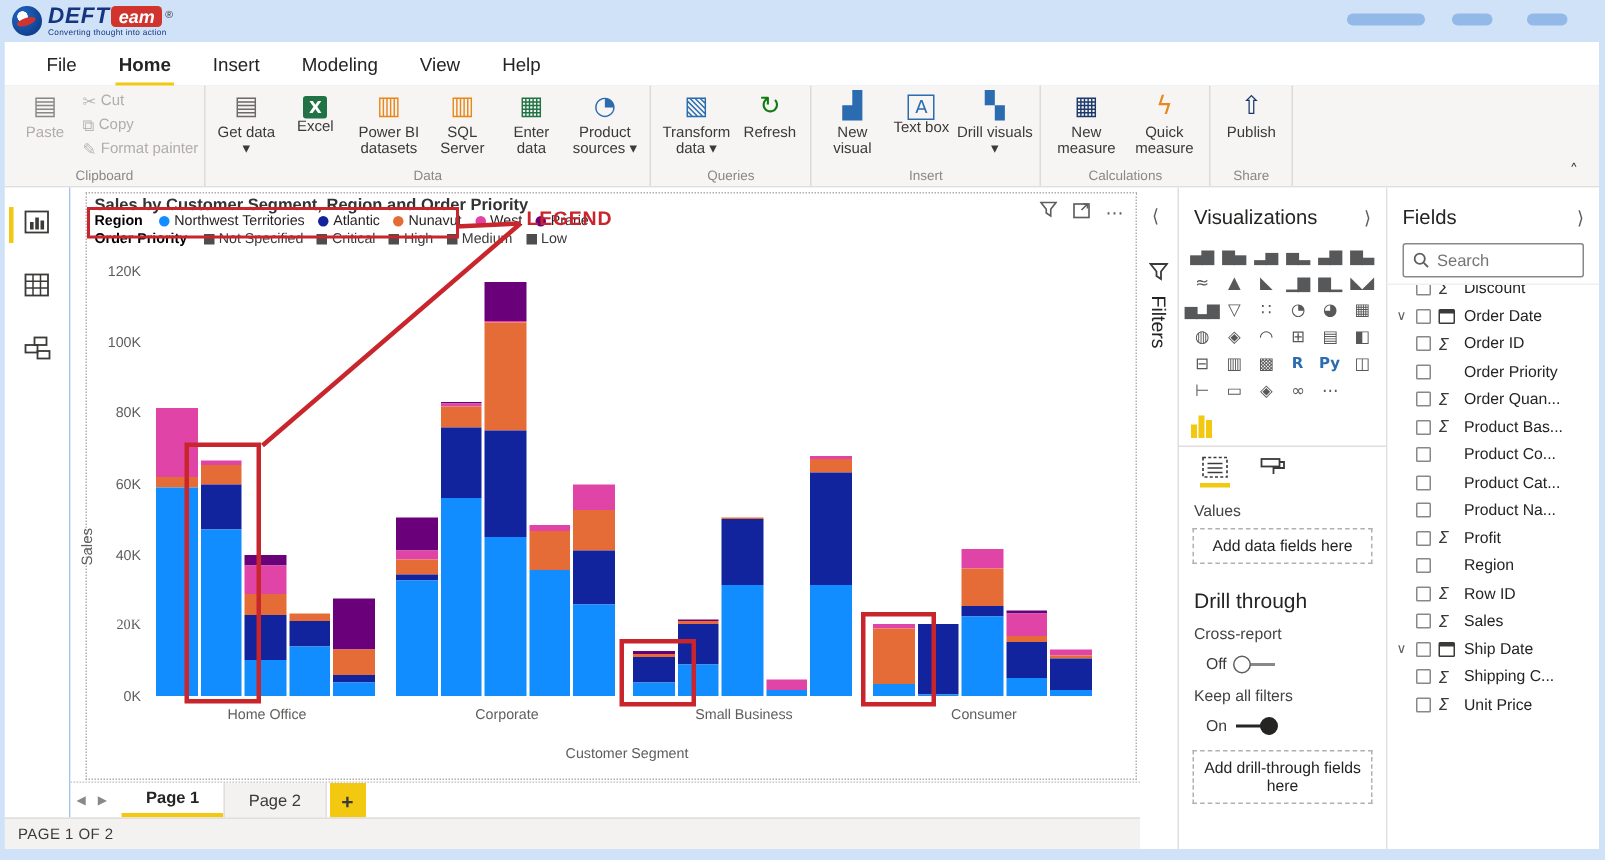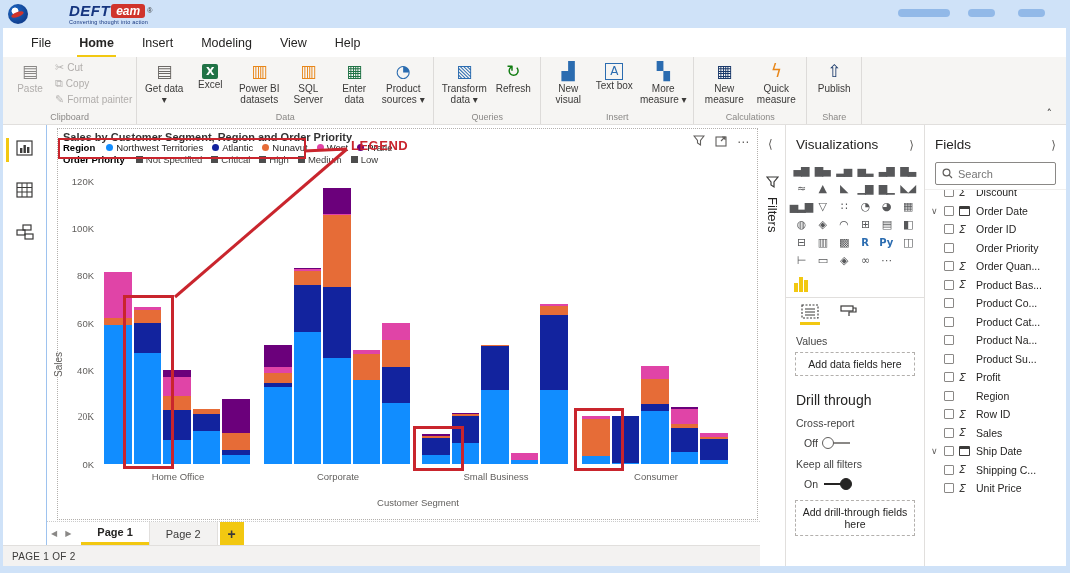--- a/index.html
+++ b/index.html
@@ -1,21 +1,21 @@
 <!DOCTYPE html>
 <html><head>
 <meta charset="utf-8">
 <style>
   * { margin:0; padding:0; box-sizing:border-box; }
   html,body { width:1070px; height:573px; font-family:"Liberation Sans",sans-serif; background:#cfe2f8; overflow:hidden; position:relative; }
   .g { font-family:"DejaVu Sans",sans-serif; }
 
   
   #titlebar { position:absolute; left:0; top:0; width:1070px; height:28px; background:#cfe2f8; }
-  #logo { position:absolute; left:8px; top:3px; display:flex; align-items:flex-start;gap:37px; }
+  #logo { position:absolute; left:8px; top:3px; display:flex; align-items:flex-start; }
   #logo-swirl { width:20px; height:20px; border-radius:50%; background:radial-gradient(circle at 35% 35%, #ffffff 18%, #1b5fb8 20%, #123f8f 70%); position:relative; margin-right:4px; margin-top:1px; }
   #logo-swirl:after { content:""; position:absolute; left:3px; top:8px; width:13px; height:5px; border-radius:50%; background:#d0342c; transform:rotate(-20deg); }
   .logo-text-wrap { display:flex; flex-direction:column; line-height:1; }
   .logo-row { display:flex; align-items:center; }
   .logo-main { color:#15357f; font-weight:bold; font-style:italic; font-size:15px; letter-spacing:.5px; }
   .logo-accent { background:#d0342c; color:#fff; font-weight:bold; font-style:italic; font-size:12px; padding:1px 5px; border-radius:3px; margin-left:1px; }
   .logo-reg { font-size:7px; color:#333; margin-left:2px; vertical-align:top; }
   .logo-tagline { font-size:5.5px; color:#15357f; margin-top:2px; letter-spacing:.2px; }
   .tb-pill { position:absolute; top:9px; height:8px; background:#92b9e8; border-radius:4px; }
 
@@ -220,21 +220,21 @@
         <div class="rbtn">
           <span class="ric g " style="color: rgb(43, 108, 176);">▟</span>
           <span class="rlabel">New visual</span>
         </div>
         <div class="rbtn">
           <span class="ric g boxed">A</span>
           <span class="rlabel">Text box</span>
         </div>
         <div class="rbtn" style="width: 52px;">
           <span class="ric g " style="color: rgb(43, 108, 176);">▚</span>
-          <span class="rlabel">More measure ▾</span>
+          <span class="rlabel">Drill visuals ▾</span>
         </div>
       </div>
       <div class="rgroup-label">Insert</div>
     </div>
     <div class="rgroup">
       <div class="rgroup-buttons">
         <div class="rbtn" style="width: 52px;">
           <span class="ric g " style="color: rgb(27, 58, 107);">▦</span>
           <span class="rlabel">New measure</span>
         </div>
@@ -645,26 +645,20 @@
       </div>
       <div class="field-row">
         <span class="f-chev g"></span>
         <span class="f-cb"></span>
         <span class="f-ic g"></span>
         <span>Product Na...</span>
       </div>
       <div class="field-row">
         <span class="f-chev g"></span>
         <span class="f-cb"></span>
-        <span class="f-ic g"></span>
-        <span>Product Su...</span>
-      </div>
-      <div class="field-row">
-        <span class="f-chev g"></span>
-        <span class="f-cb"></span>
         <span class="f-ic g">Σ</span>
         <span>Profit</span>
       </div>
       <div class="field-row">
         <span class="f-chev g"></span>
         <span class="f-cb"></span>
         <span class="f-ic g"></span>
         <span>Region</span>
       </div>
       <div class="field-row">

